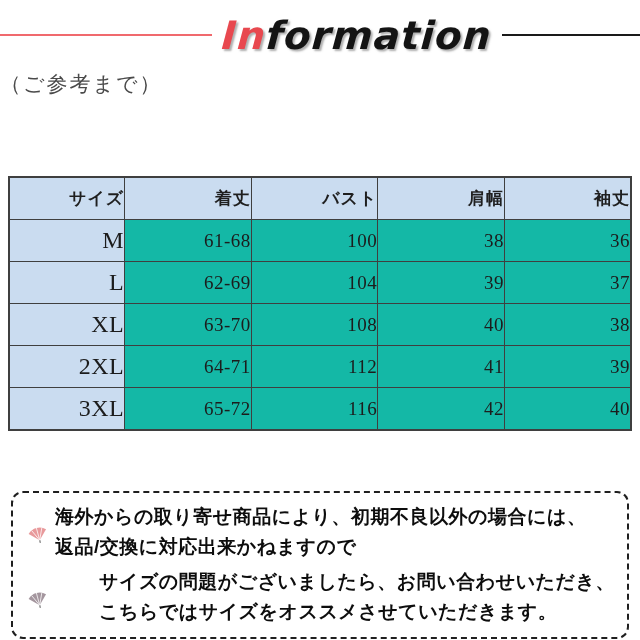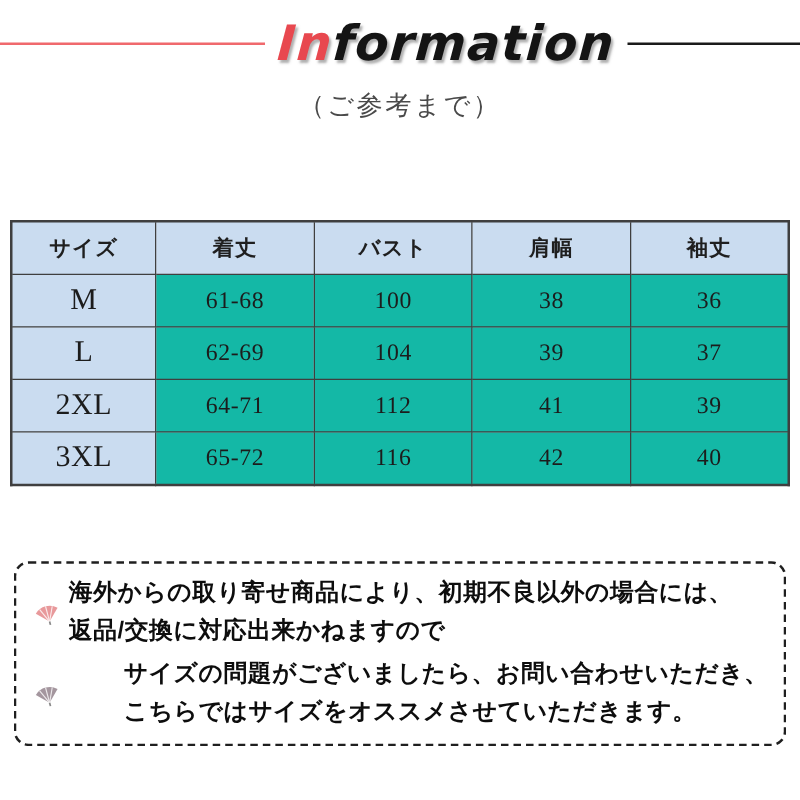--- a/index.html
+++ b/index.html
@@ -19,34 +19,34 @@
   .title{
     margin:0 10px;white-space:nowrap;
     font-family:"DejaVu Sans",sans-serif;
     font-style:italic;font-weight:700;font-size:39px;
     letter-spacing:1px;color:#141414;
     text-shadow:2px 2px 2px rgba(110,110,110,.55);
     transform:skewX(-4deg);
   }
   .title .accent{color:#e8484f;}
   .subtitle{
-    margin:10px 0 0;text-align:center;
+    margin:10px 0 0;text-align:left;
     font-family:"DejaVu Serif","Liberation Serif",serif;
     font-size:21px;color:#4a4a4a;letter-spacing:2px;
   }
   
   table.size-table{
     width:624px;margin:78px auto 0;
     border-collapse:collapse;table-layout:fixed;
     border:2px solid #3f3f3f;
   }
   .size-table col.c-size{width:18.6%;}
   .size-table th,.size-table td{
     border:1px solid #3f3f3f;
-    height:41px;text-align:center;vertical-align:middle;
+    height:41px;text-align:right;vertical-align:middle;
     padding:0;
   }
   .size-table thead th{
     background:#cadcf0;
     font-family:"DejaVu Serif","Liberation Serif",serif;
     font-weight:600;font-size:17px;color:#1f1f1f;
     letter-spacing:1px;
   }
   .size-table tbody td{
     background:#14b8a6;
@@ -111,20 +111,27 @@
         <td>36</td>
       </tr>
       <tr>
         <td class="size-cell">L</td>
         <td>62-69</td>
         <td>104</td>
         <td>39</td>
         <td>37</td>
       </tr>
       <tr>
+        <td class="size-cell">XL</td>
+        <td>63-70</td>
+        <td>108</td>
+        <td>40</td>
+        <td>38</td>
+      </tr>
+      <tr>
         <td class="size-cell">2XL</td>
         <td>64-71</td>
         <td>112</td>
         <td>41</td>
         <td>39</td>
       </tr>
       <tr>
         <td class="size-cell">3XL</td>
         <td>65-72</td>
         <td>116</td>

